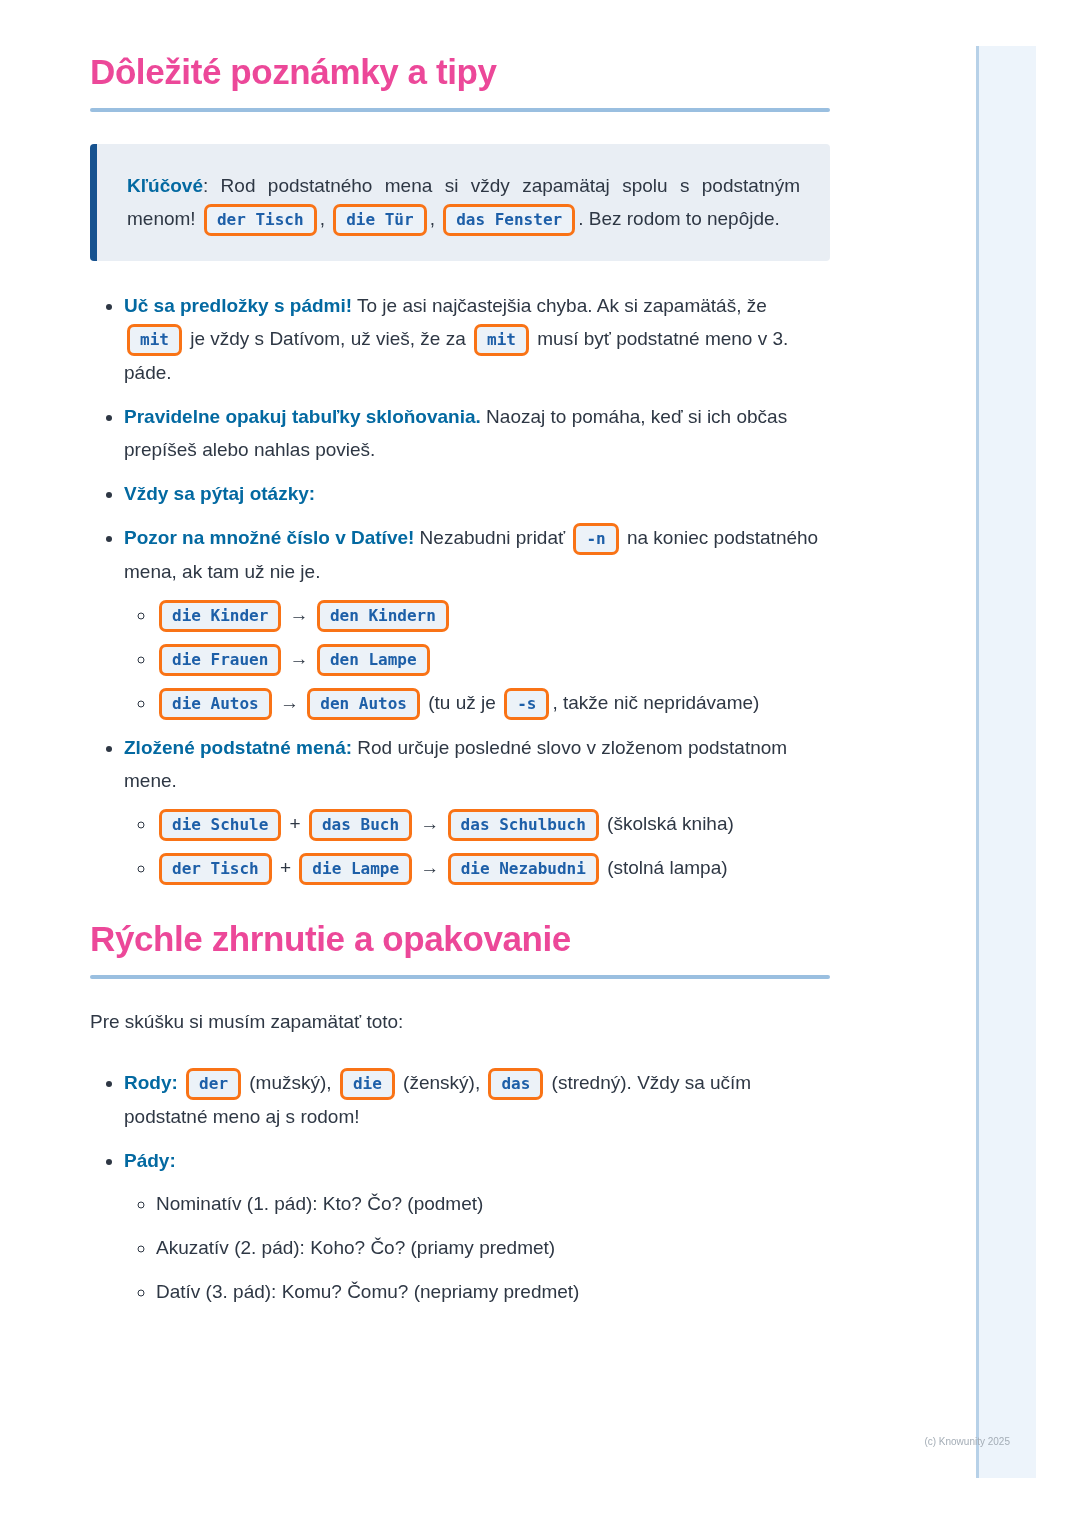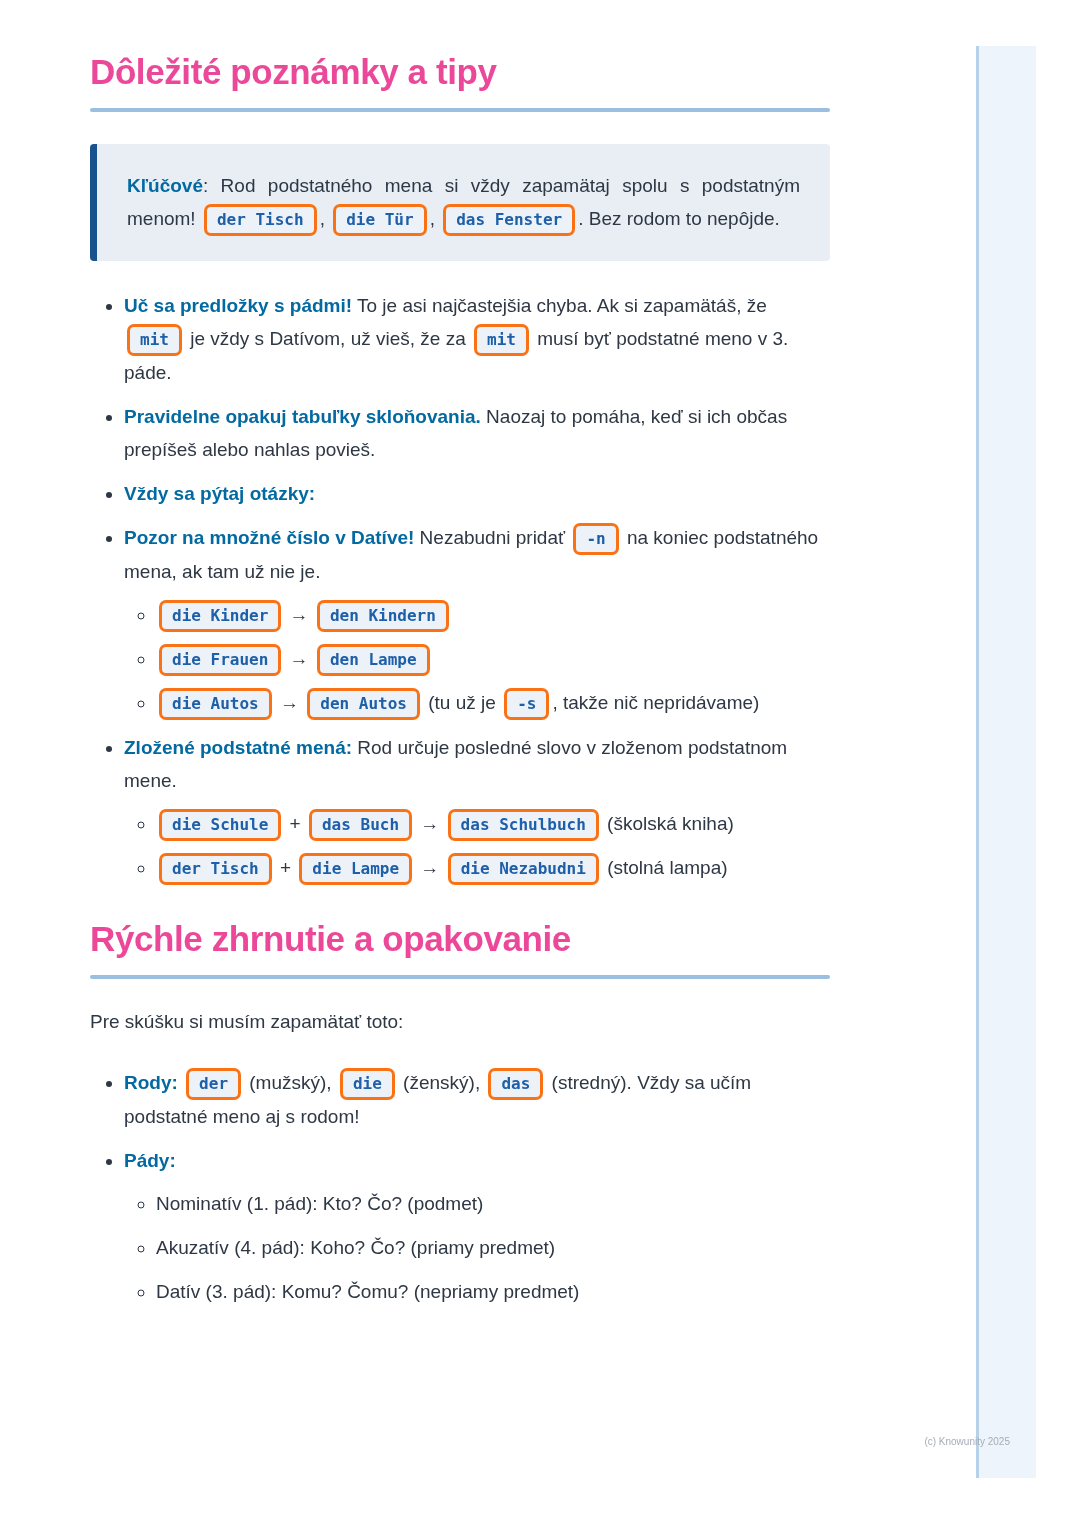--- a/index.html
+++ b/index.html
@@ -144,21 +144,21 @@
 
     <p class="para intro">Pre skúšku si musím zapamätať toto:</p>
 
     <ul class="list">
 
       <li><strong>Rody:</strong><span> </span><code class="chip">der</code><span> (mužský), </span><code class="chip">die</code><span> (ženský), </span><code class="chip">das</code><span> (stredný). Vždy sa učím podstatné meno aj s rodom!</span></li>
 
       <li><strong>Pády:</strong>
         <ul class="sublist">
           <li><span>Nominatív (1. pád): Kto? Čo? (podmet)</span></li>
-          <li><span>Akuzatív (4. pád): Koho? Čo? (priamy predmet)</span></li>
+          <li><span>Akuzatív (2. pád): Koho? Čo? (priamy predmet)</span></li>
           <li><span>Datív (3. pád): Komu? Čomu? (nepriamy predmet)</span></li>
         </ul>
       </li>
 
     </ul>
 
   </section>
 
   <div class="footer">(c) Knowunity 2025</div>
 </main>

